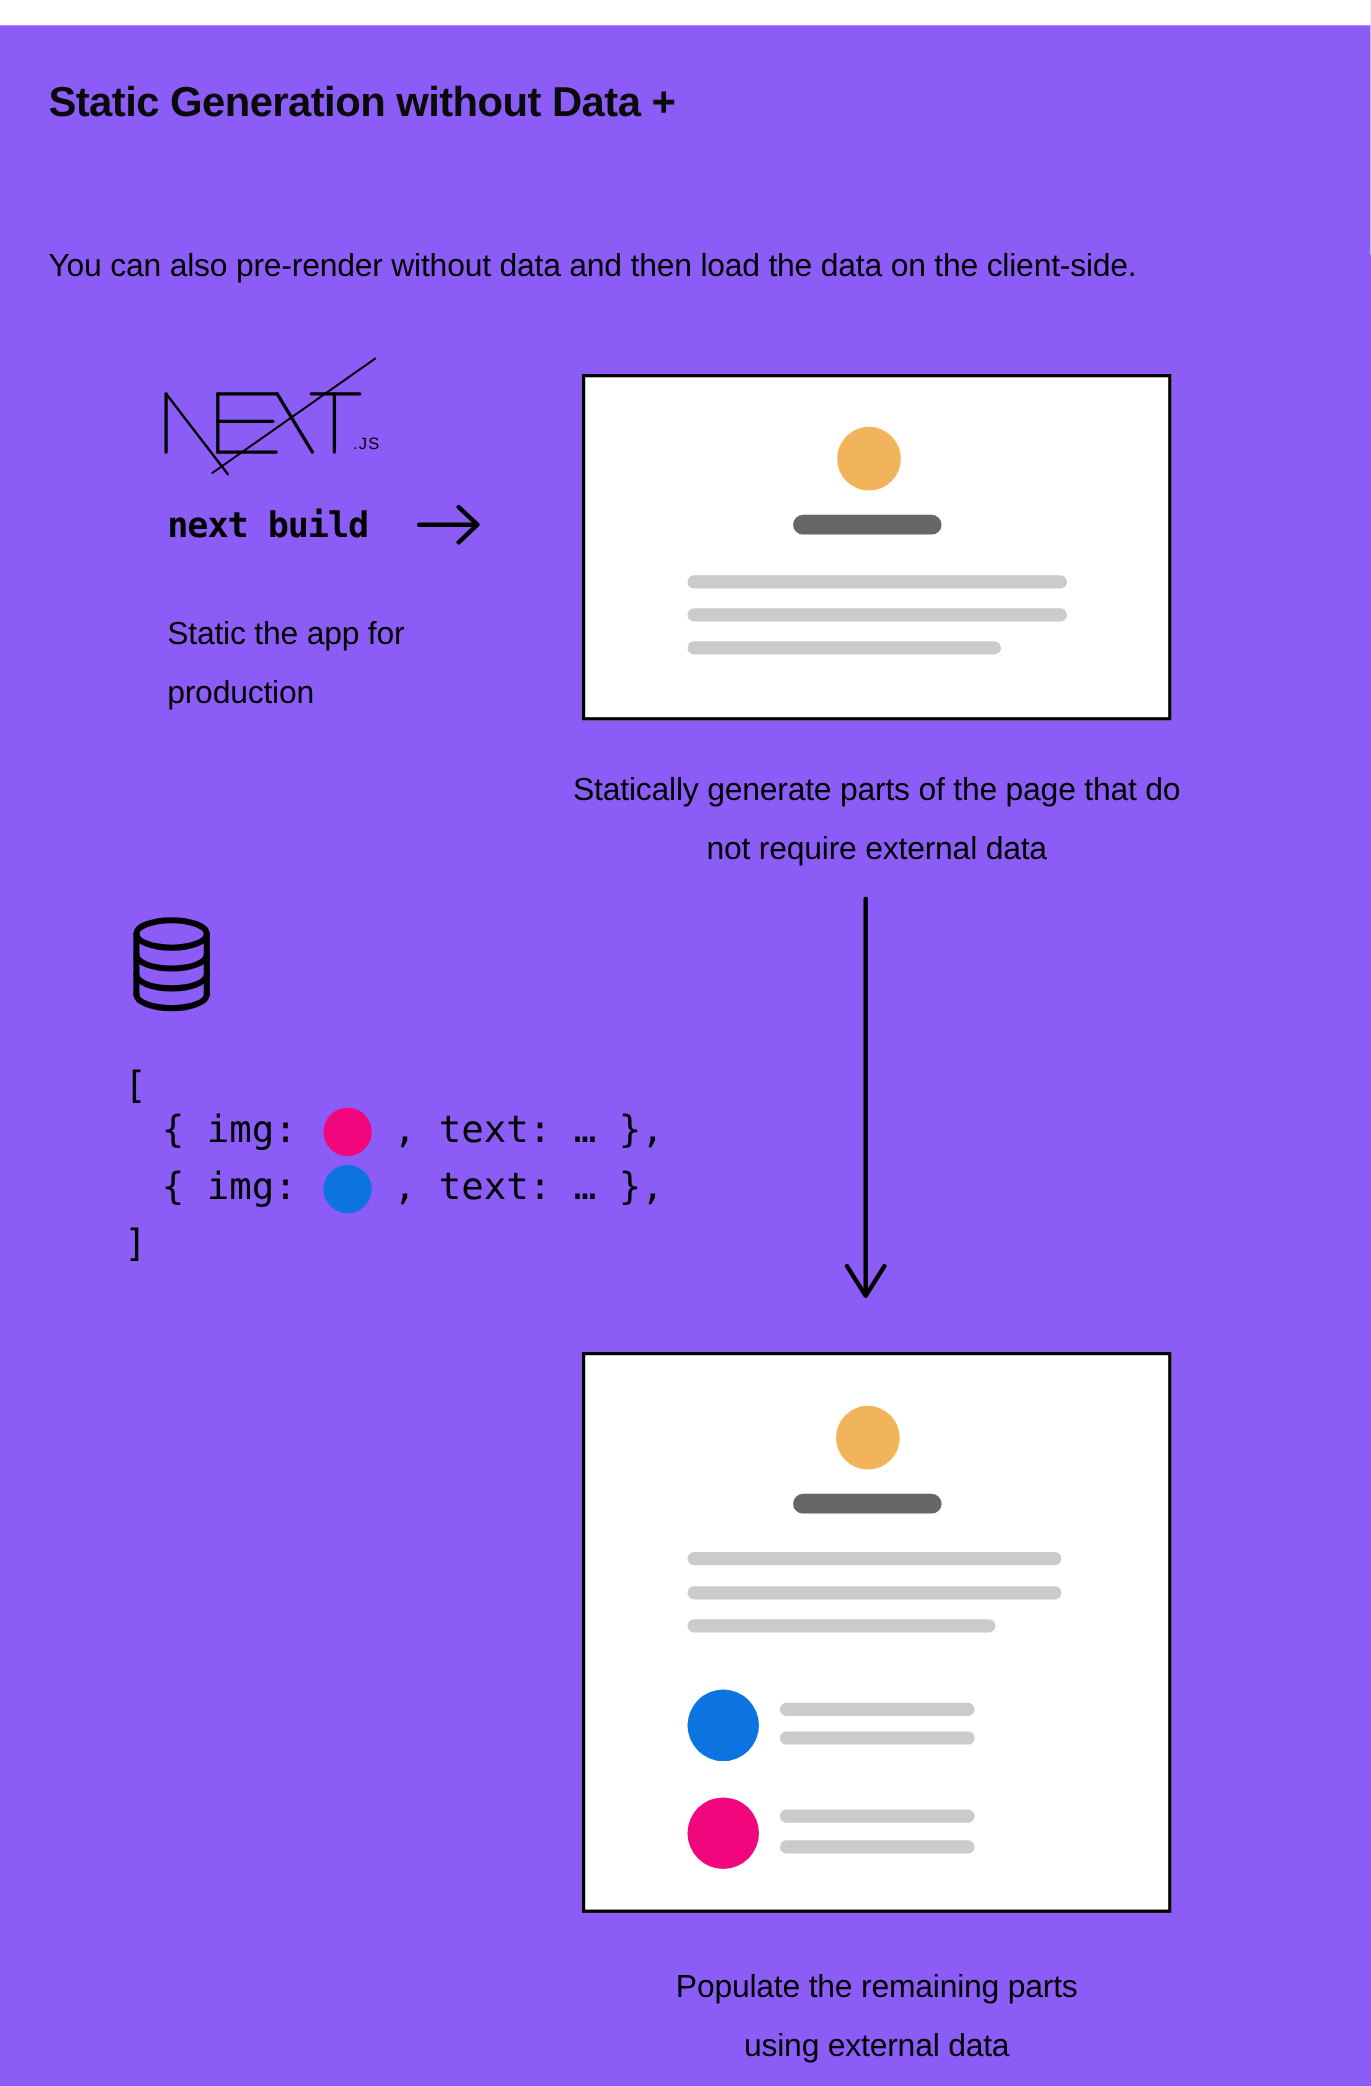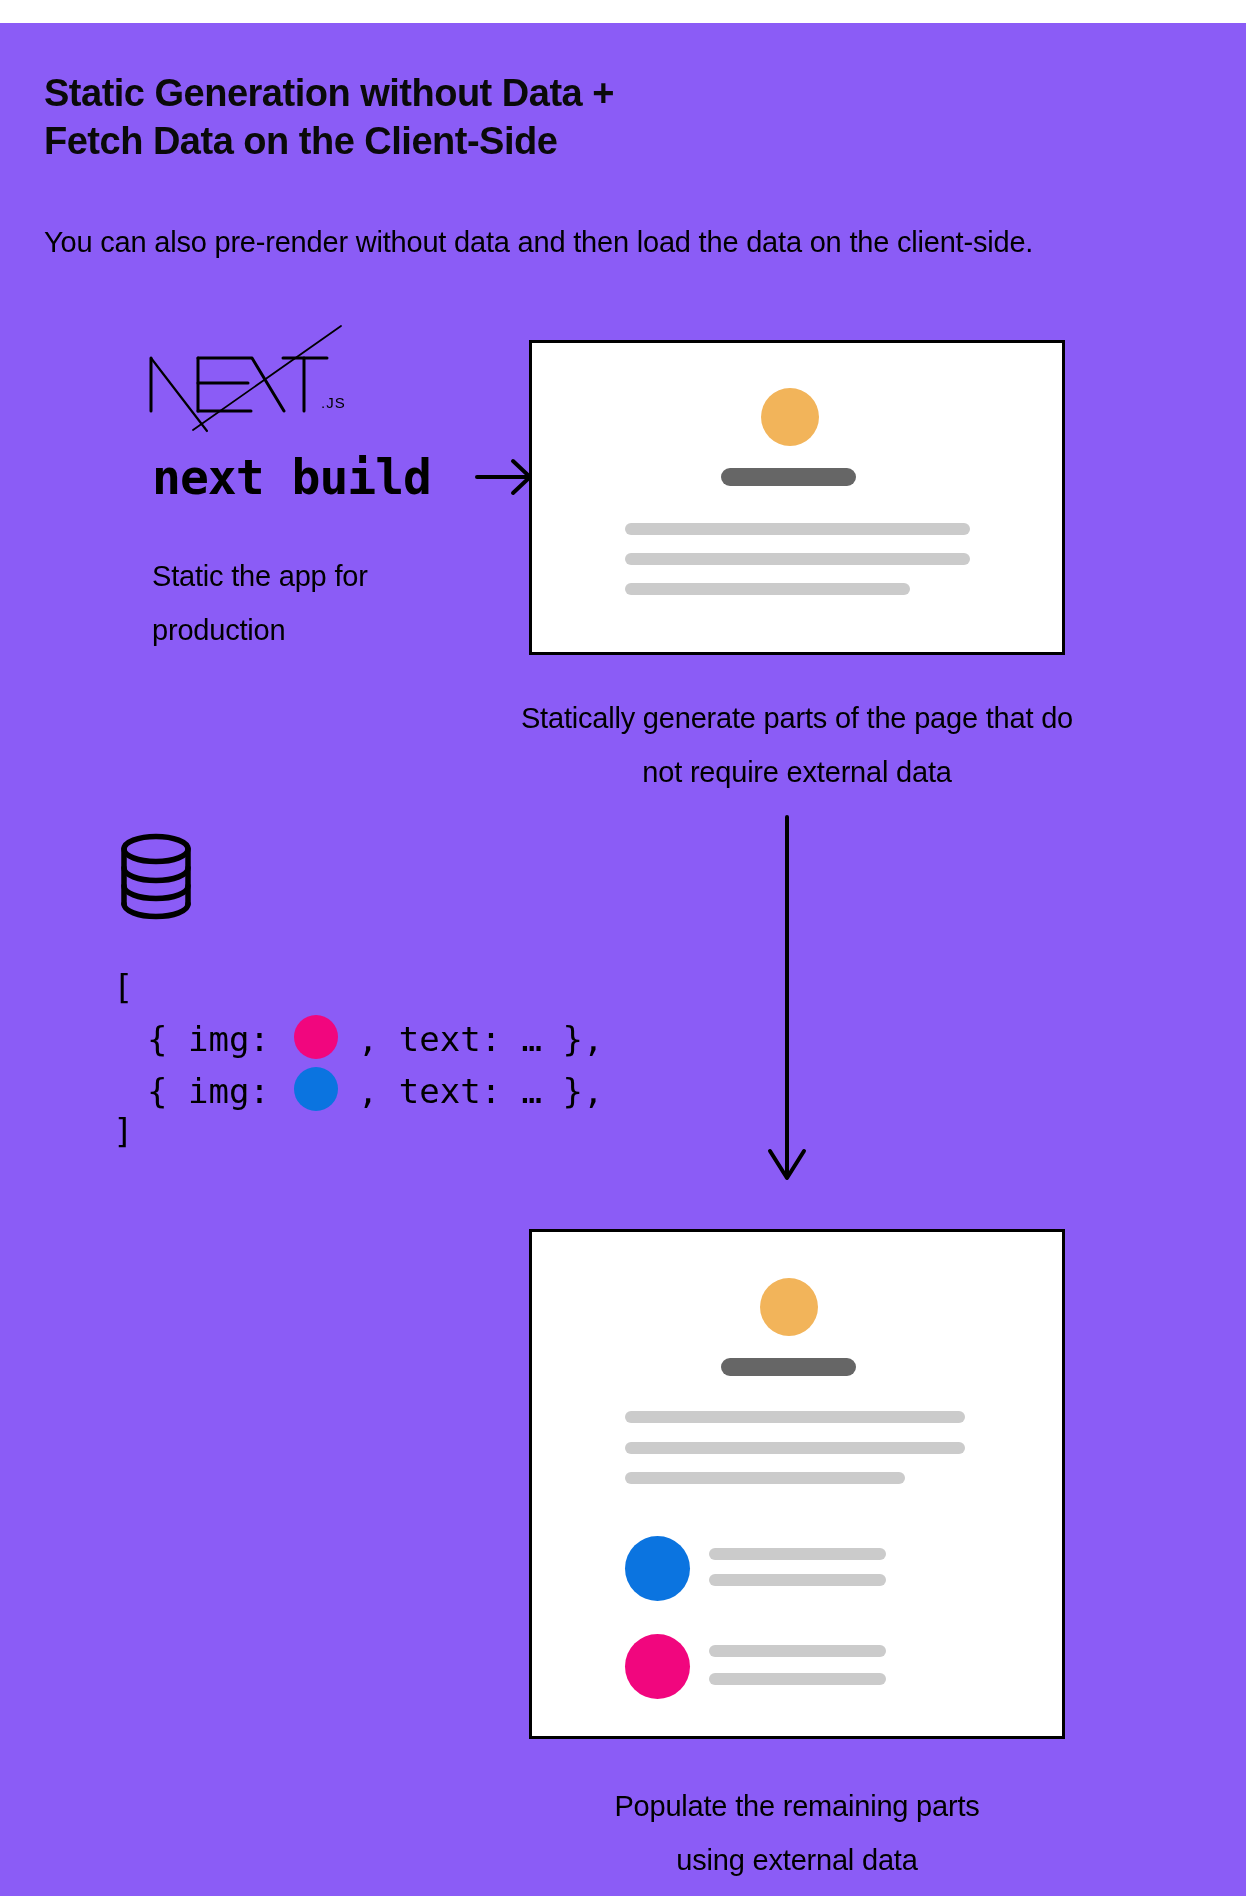--- a/index.html
+++ b/index.html
@@ -10,49 +10,49 @@
   .abs{position:absolute;}
   
   .title{
     left:44px;top:46px;margin:0;font-size:38px;font-weight:700;
     line-height:48px;letter-spacing:-0.5px;color:#0a0a0a;
   }
   .subtitle{left:44px;top:200px;margin:0;font-size:29px;letter-spacing:-0.2px;line-height:38px;}
   
   .logo-svg{left:145px;top:295px;}
   .build-row{left:152px;top:430px;display:flex;align-items:center;}
-  .cmd{font-family:"DejaVu Sans Mono","Liberation Mono",monospace;font-weight:700;font-size:48px;line-height:48px;letter-spacing:-1px;}
+  .cmd{font-family:"DejaVu Sans Mono","Liberation Mono",monospace;font-weight:700;font-size:32px;line-height:48px;letter-spacing:-1px;}
   .arrow-right-svg{margin-left:44px;}
   .build-desc{left:152px;top:526px;font-size:29px;line-height:54px;letter-spacing:-0.2px;}
   
   .pagebox{background:#fff;border:3px solid #000;box-sizing:border-box;}
   .box1{left:529px;top:317px;width:536px;height:315px;}
   .box2{left:529px;top:1206px;width:536px;height:510px;}
   .circle{border-radius:50%;}
   .bar{border-radius:9px;}
   .thin{border-radius:6px;height:12px;}
   
   .caption{left:297px;width:1000px;text-align:center;font-size:29px;line-height:54px;letter-spacing:-0.2px;}
   .cap1{top:668px;}
   .cap2{top:1756px;}
   
   .db-svg{left:118px;top:810px;}
   .fetch-text{left:222px;top:800px;font-size:29px;line-height:50px;letter-spacing:-0.2px;}
   .codeblock{left:113px;top:944px;font-family:"DejaVu Sans Mono","Liberation Mono",monospace;font-size:34px;}
-  .code-row{display:flex;align-items:flex-end;height:52px;padding-left:34px;white-space:pre;gap:16px;}
+  .code-row{display:flex;align-items:flex-start;height:52px;padding-left:34px;white-space:pre;gap:16px;}
   .code-bracket{display:flex;align-items:center;height:40px;}
   .code-img{width:44px;height:44px;border-radius:50%;margin:0 4px 0 8px;flex:0 0 auto;}
   .down-arrow-svg{left:766px;top:792px;}
 </style>
 </head>
 <body>
 
 <div class="page">
 
-  <h1 class="abs title"><span>Static Generation without Data +</span><br><span>Fetch Data on the Client-Side</span></h1>
+  <h1 class="abs title"><span>Static Generation without Data +</span><br></h1>
 
   <p class="abs subtitle">You can also pre-render without data and then load the data on the client-side.</p>
 
   <svg class="abs logo-svg" width="210" height="125" viewBox="0 0 210 125">
     <g stroke="#000" fill="none" stroke-linecap="round">
       <path d="M6,40 V93" stroke-width="3"></path>
       <path d="M6,40 L62,113" stroke-width="2.2"></path>
       <path d="M53,40 V93" stroke-width="3"></path>
       <path d="M53,40 H106" stroke-width="3"></path>
       <path d="M53,65 H103" stroke-width="3"></path>

